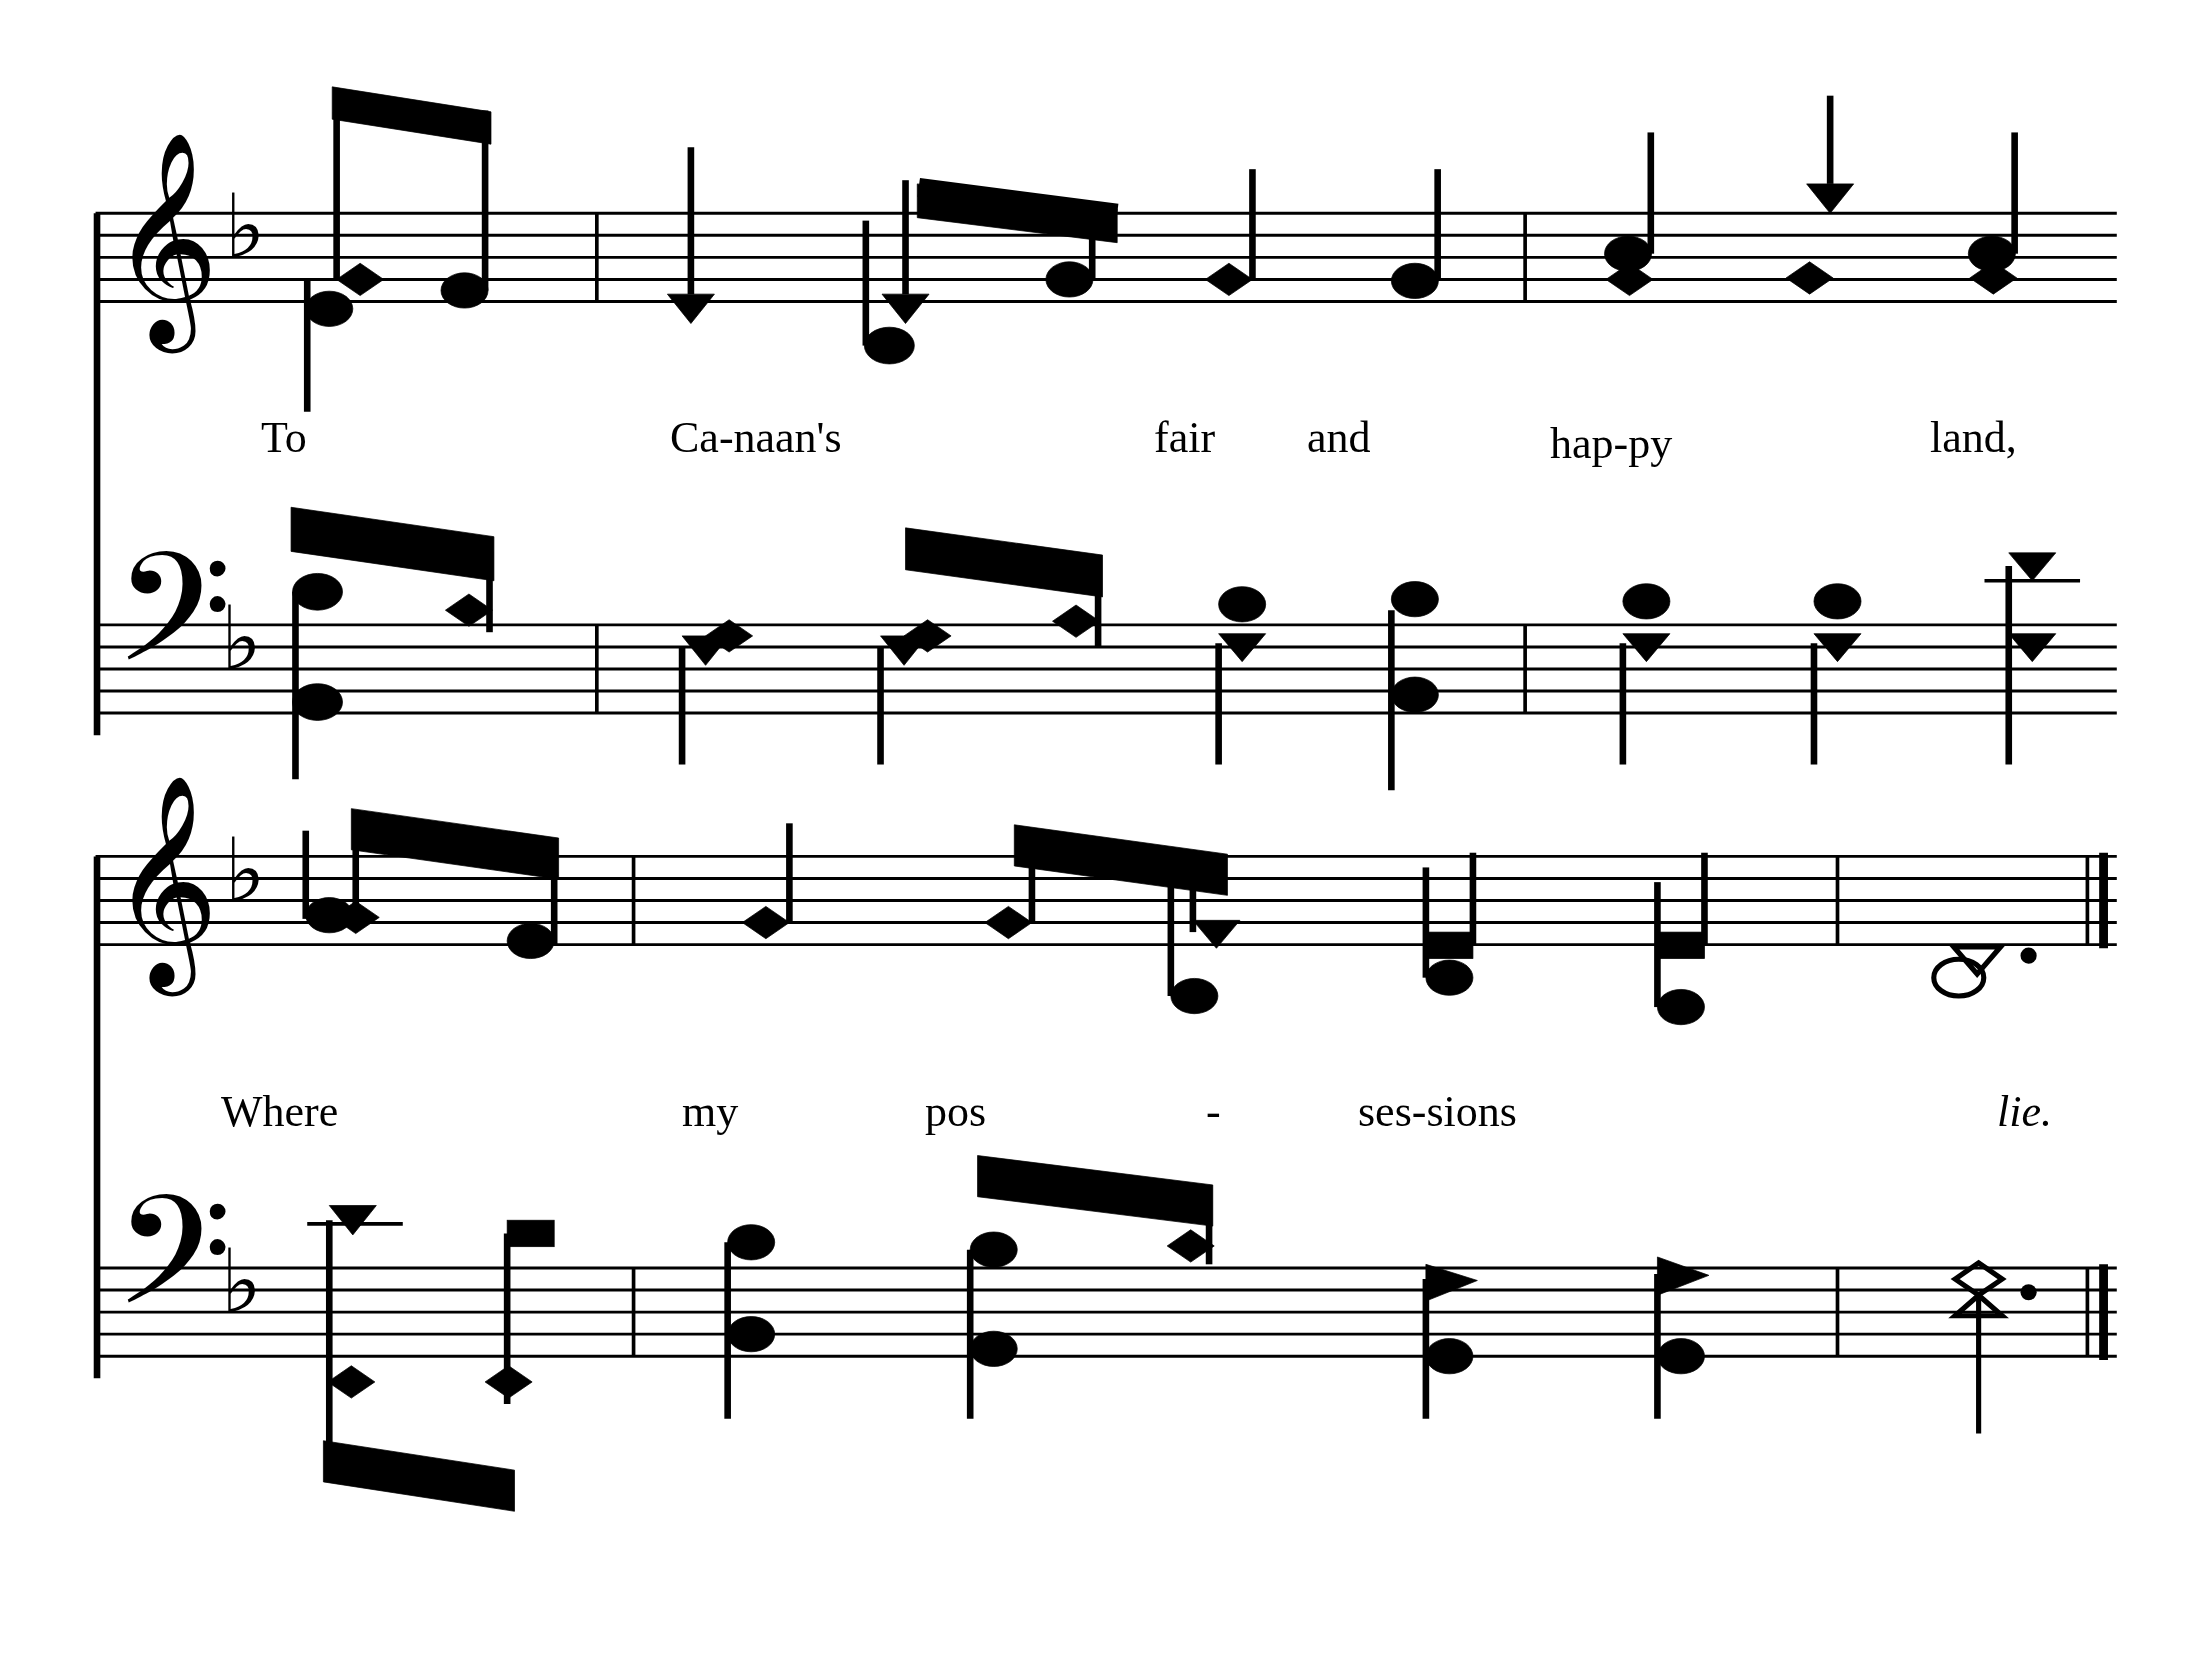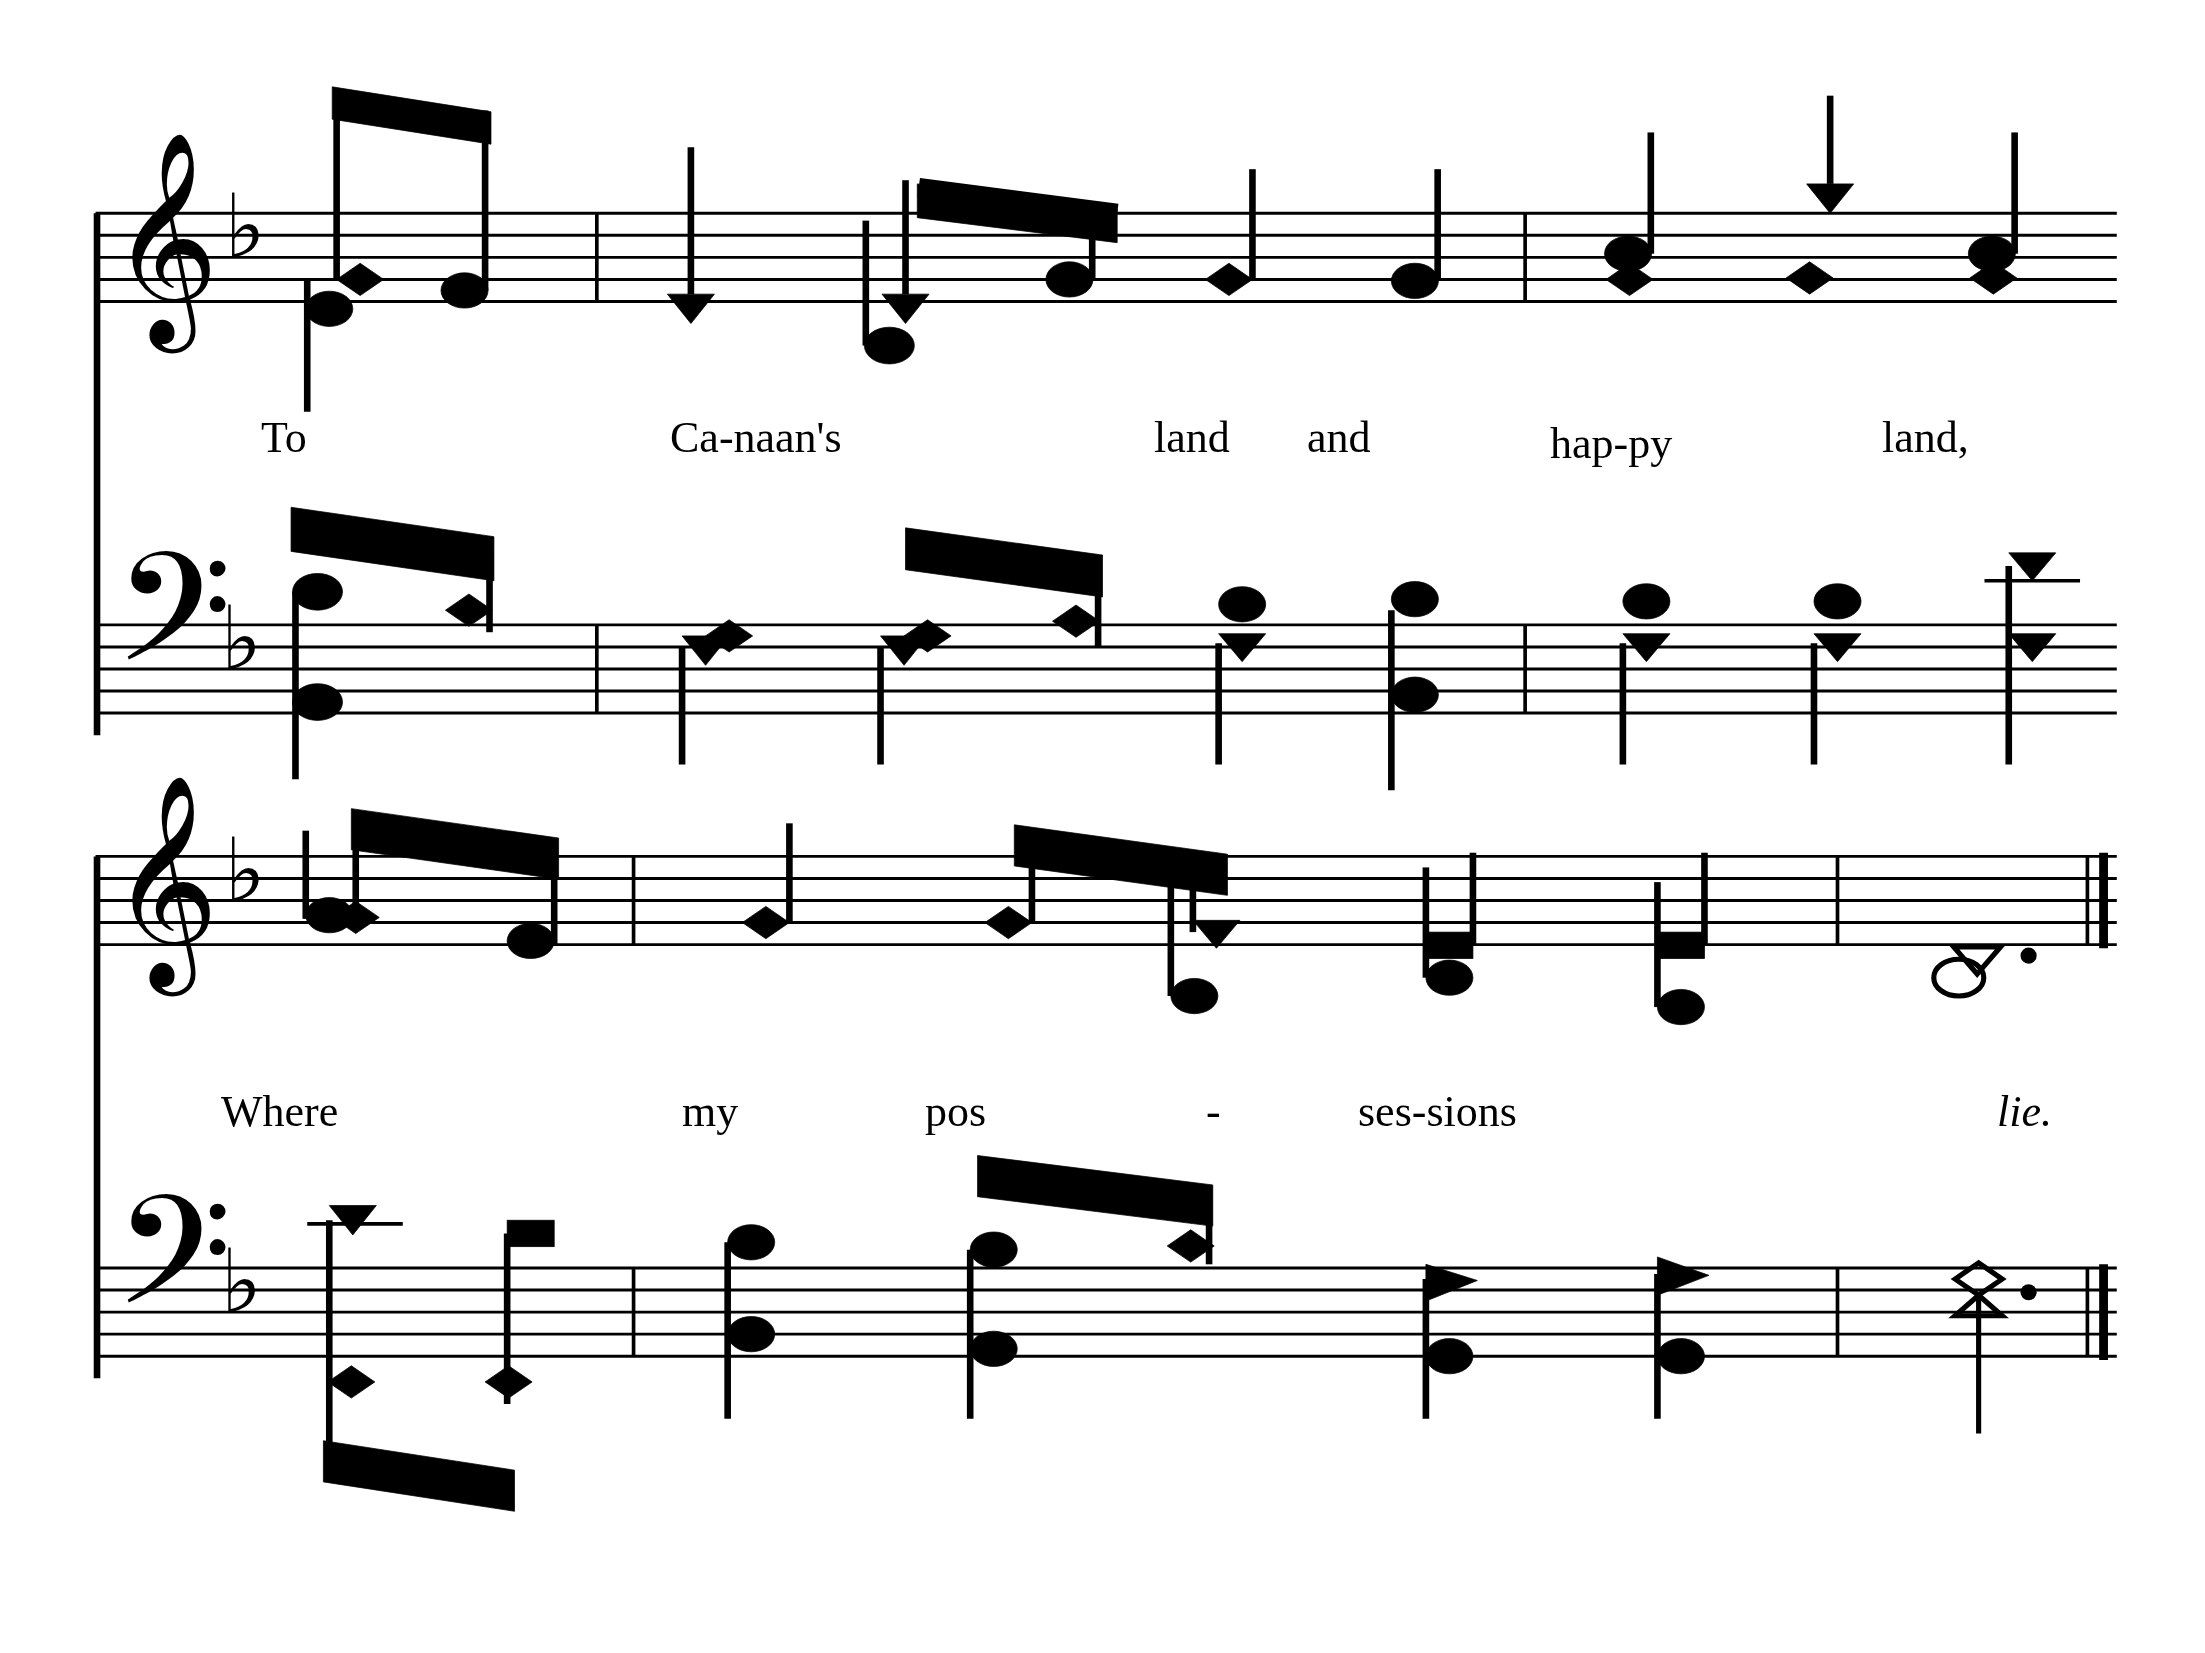--- a/index.html
+++ b/index.html
@@ -287,24 +287,24 @@
         <polygon points="2660,1790 2692,1762 2724,1790" fill="none" stroke-width="7"></polygon>
         <circle cx="2760" cy="1758" r="11" fill="#000" stroke="none"></circle>
         <line x1="2692" y1="1762" x2="2692" y2="1950" stroke-width="7"></line>
       </g>
     </g>
   </svg>
 
   <div>
     <span class="lyric-syl" style="left:261px; top:412px;">To</span>
     <span class="lyric-syl" style="left:670px; top:412px;">Ca-naan's</span>
-    <span class="lyric-syl" style="left:1154px; top:412px;">land</span>
+    <span class="lyric-syl" style="left:1154px; top:412px;">fair</span>
     <span class="lyric-syl" style="left:1307px; top:412px;">and</span>
     <span class="lyric-syl" style="left:1550px; top:412px;margin-top:6px;">hap-py</span>
-    <span class="lyric-syl" style="left:1882px; top:412px;">land,</span>
+    <span class="lyric-syl" style="left:1930px; top:412px;">land,</span>
   </div>
 
   <div>
     <span class="lyric-syl" style="left:221px; top:1086px;">Where</span>
     <span class="lyric-syl" style="left:682px; top:1086px;">my</span>
     <span class="lyric-syl" style="left:925px; top:1086px;">pos</span>
     <span class="lyric-syl" style="left:1206px; top:1086px;">-</span>
     <span class="lyric-syl" style="left:1358px; top:1086px;">ses-sions</span>
     <span class="lyric-syl" style="left:1997px; top:1086px;font-style:italic;">lie.</span>
   </div>

